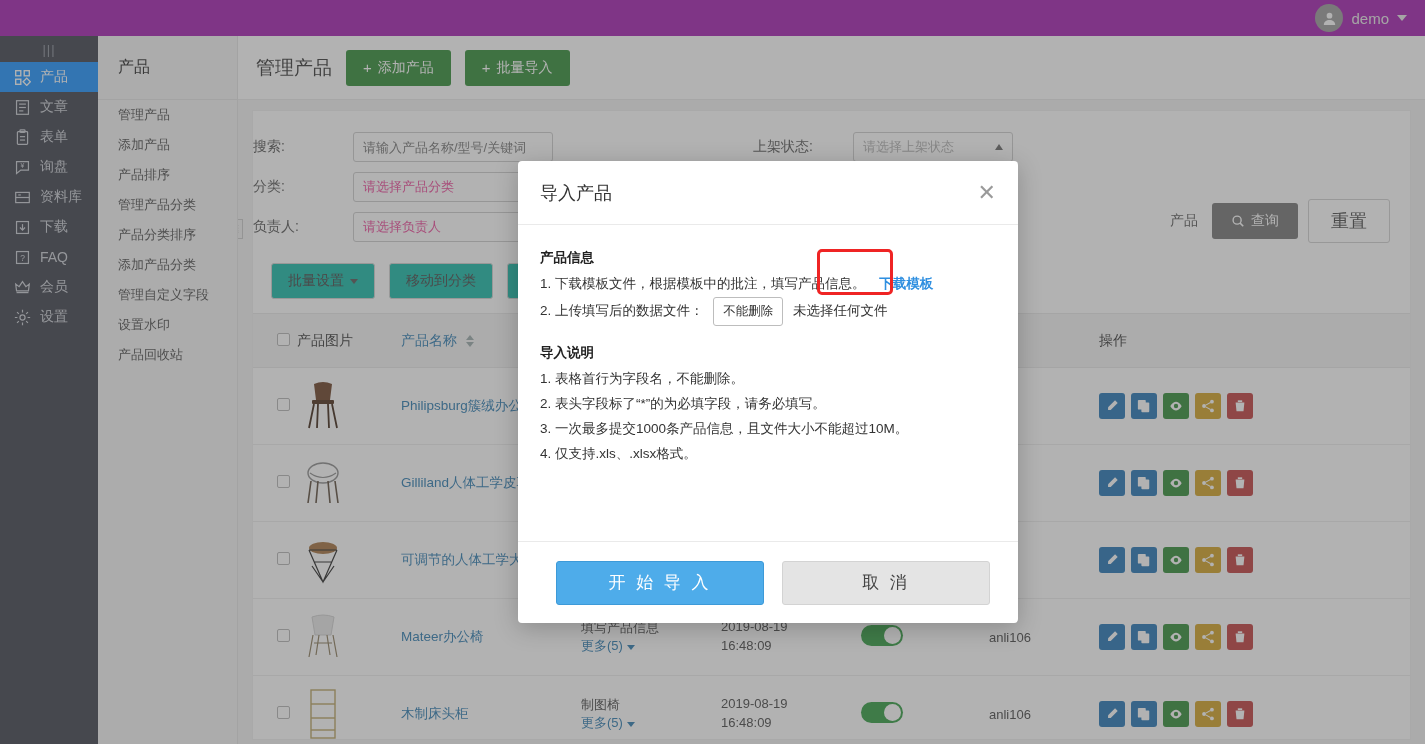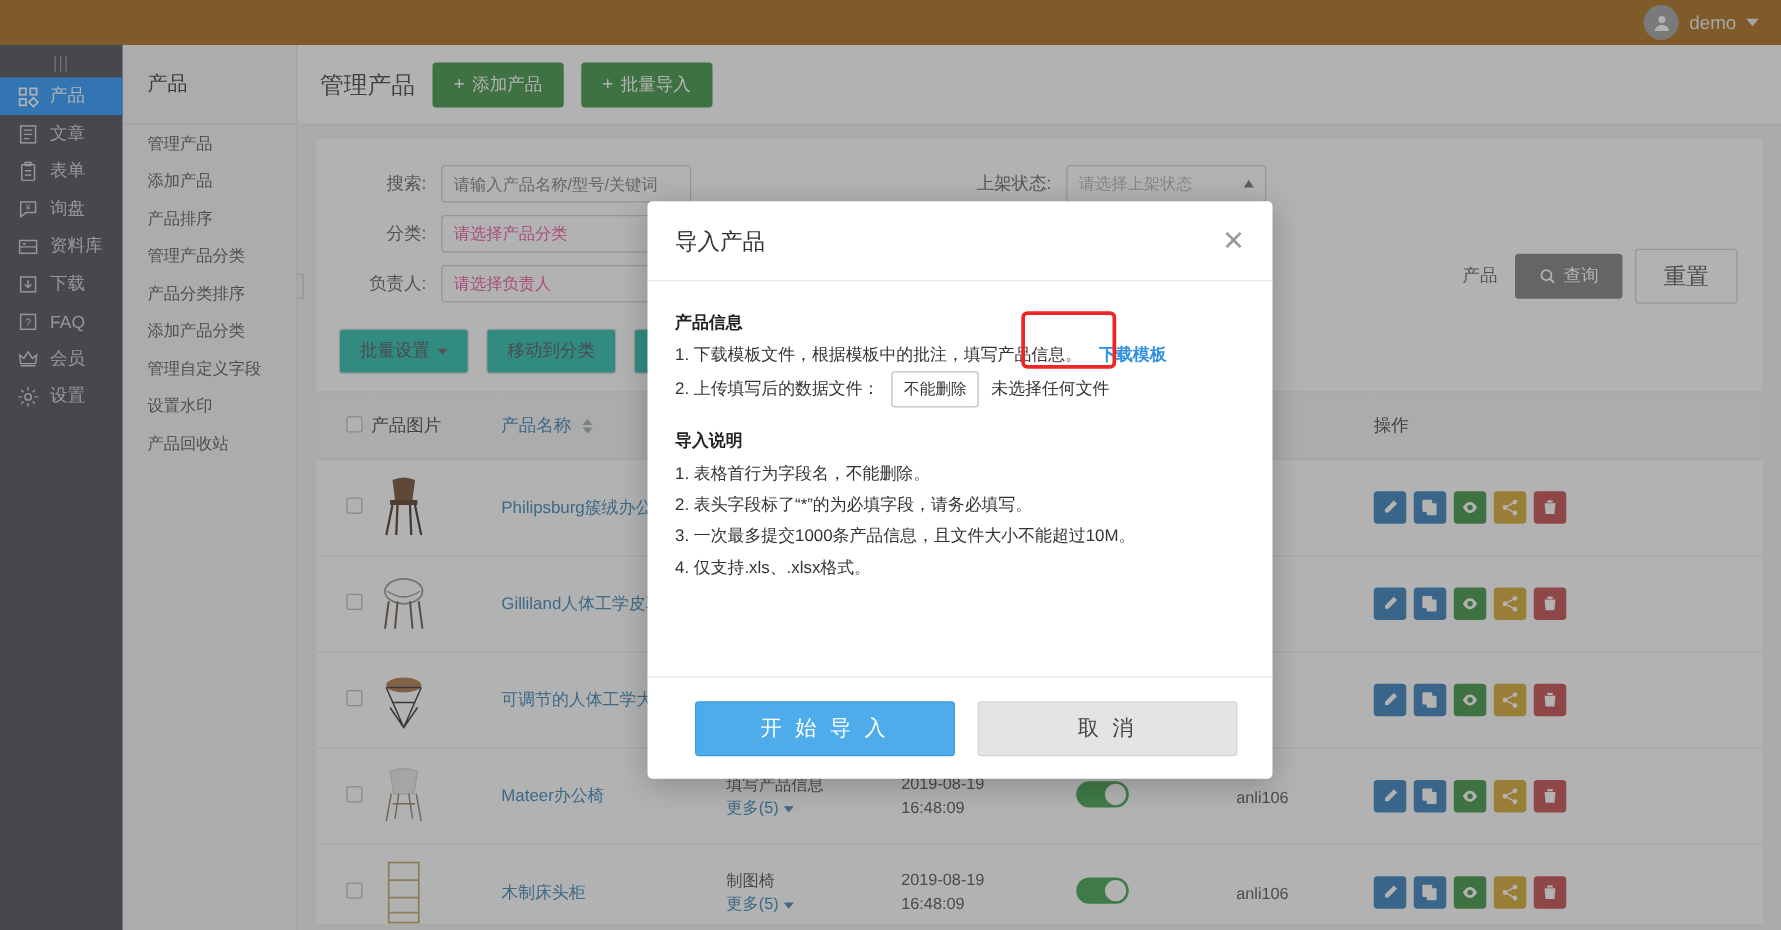--- a/index.html
+++ b/index.html
@@ -11,21 +11,21 @@
   }
   #app { position: relative; width: 1425px; height: 744px; overflow: hidden; }
 
   
   .page-layer { position: absolute; inset: 0; }
   .dim { position: absolute; inset: 0; background: rgba(85,85,85,0.45); z-index: 40; }
 
   
   .topbar {
     position: absolute; left: 0; top: 0; width: 1425px; height: 36px;
-    background: #a16207; z-index: 2;
+    background: #a21caf; z-index: 2;
     display: flex; align-items: center; justify-content: flex-end;
   }
   .logo-box {
     position: absolute; left: 0; top: 0; width: 98px; height: 36px;
     background: #3b3f4a; display: flex; align-items: center; justify-content: center;
   }
   .logo-svg { width: 72px; height: 22px; }
   .user-area { display: flex; align-items: center; gap: 8px; margin-right: 18px; }
   .avatar {
     width: 28px; height: 28px; border-radius: 50%; background: #9a9a9a;
@@ -87,21 +87,21 @@
   }
   .plus { font-size: 15px; line-height: 1; }
 
   .panel {
     margin: 10px 14px 0 14px; background: #fff; border: 1px solid #eee;
     height: 630px; position: relative;
   }
   .filters { padding: 16px 0 8px 0; }
   .frow { display: flex; align-items: center; height: 40px; }
   .flabel {
-    width: 100px; text-align: right; padding-right: 12px;
+    width: 100px; text-align: left; padding-right: 12px;
     font-size: 14px; color: #555;
   }
   .finput {
     width: 200px; height: 30px; border: 1px solid #ccc; border-radius: 3px;
     background: #fff; display: flex; align-items: center;
     padding: 0 9px; font-size: 13px; color: #ec4899;
   }
   .fselect {
     width: 160px; height: 30px; border: 1px solid #ccc; border-radius: 3px;
     background: #fff; display: flex; align-items: center; justify-content: space-between;

